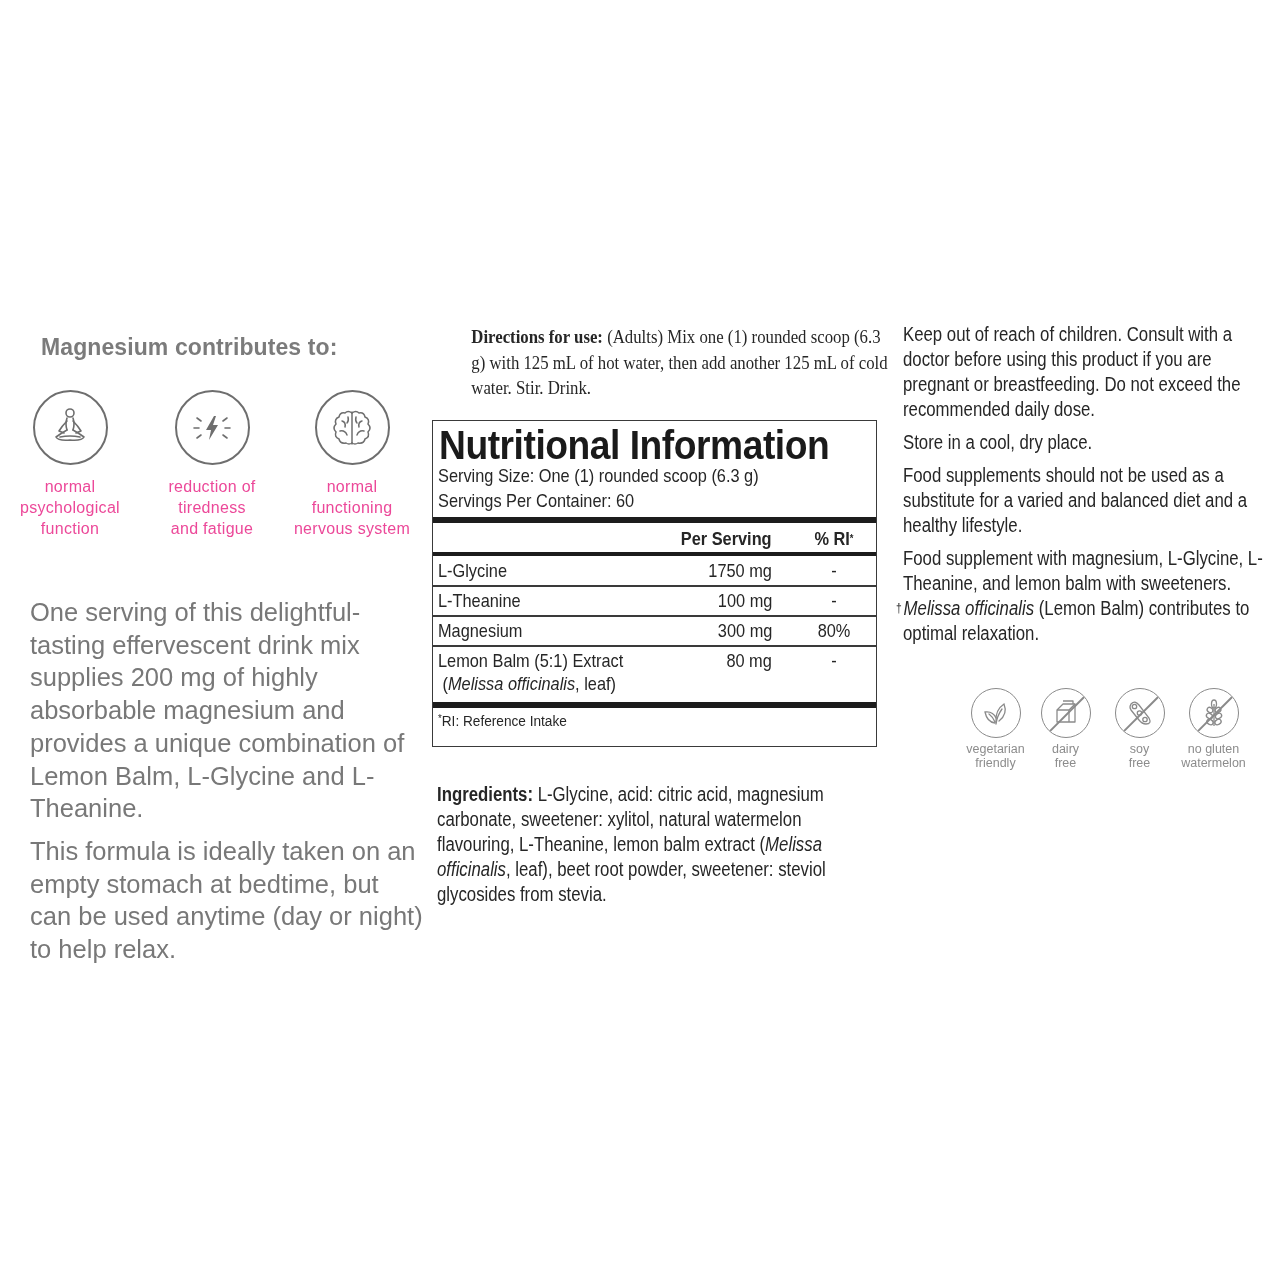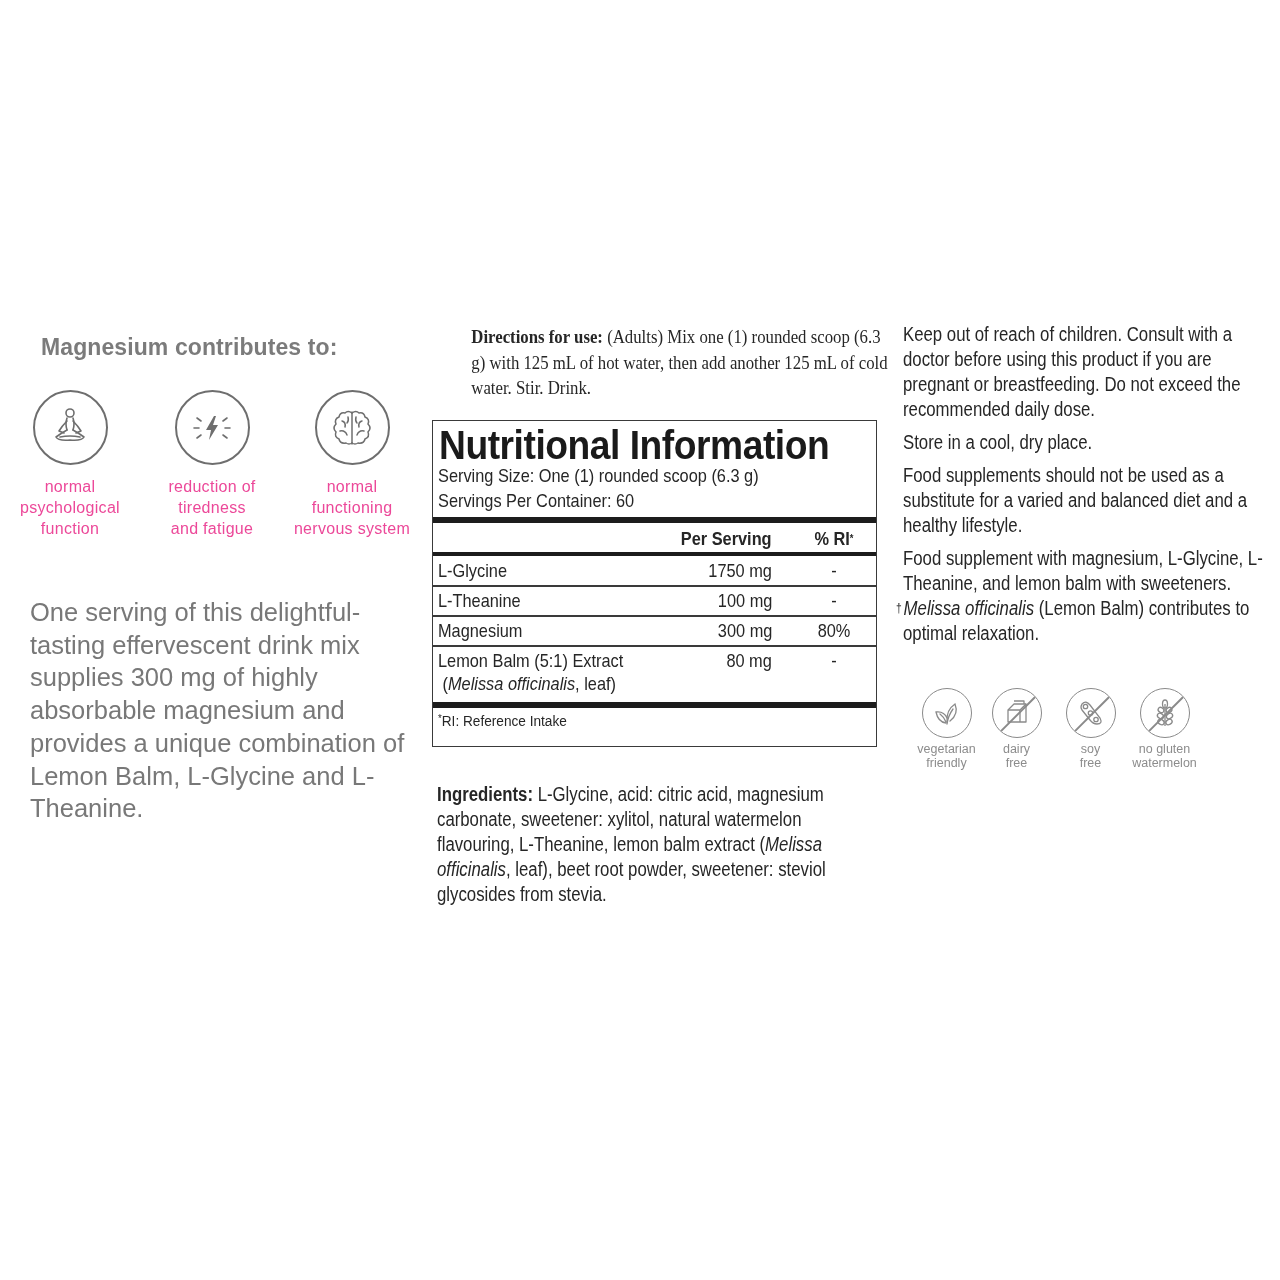--- a/index.html
+++ b/index.html
@@ -38,21 +38,21 @@
 
   .ingredients { position: absolute; left: 437px; top: 782px; width: 490px; font-size: 19.5px; line-height: 25px; color: #262626; transform: scaleX(0.86); transform-origin: left top; }
   .ingredients b { font-weight: bold; }
   i { font-style: italic; }
 
   
   .right-col { position: absolute; left: 903px; top: 322px; width: 430px; font-size: 19.5px; line-height: 25px; color: #262626; transform: scaleX(0.86); transform-origin: left top; }
   .right-col p { margin-bottom: 8px; }
   .dagger { position: relative; left: -8px; font-size: 12px; vertical-align: top; margin-right: -6px; }
 
-  .badges { position: absolute; left: 909px; top: 688px; width: 300px; height: 95px; text-decoration: underline; }
+  .badges { position: absolute; left: 958px; top: 688px; width: 300px; height: 95px; text-decoration: underline; }
   .badge { position: absolute; top: 0; width: 75px; text-align: center; }
   .badge .bcircle { width: 50px; height: 50px; margin: 0 auto; border: 1.6px solid #8a8a8a; border-radius: 50%; position: relative; overflow: hidden; display: flex; align-items: center; justify-content: center; }
   .badge .bcircle svg { width: 34px; height: 34px; }
   .badge .slash { position: absolute; left: 50%; top: -5px; width: 1.5px; height: 60px; background: #8a8a8a; transform: rotate(45deg); transform-origin: center center; }
   .badge .blabel { margin-top: 4px; font-size: 12.5px; line-height: 14px; color: #8c8c8c; }
 </style>
 </head>
 <body>
 
 <div class="left-col">
@@ -101,21 +101,22 @@
       </div>
       <div class="label">
         <div>normal</div>
         <div>functioning</div>
         <div>nervous system</div>
       </div>
     </div>
   </div>
 
   <div class="desc">
-    <p>One serving of this delightful-tasting effervescent drink mix supplies 300 mg of highly absorbable magnesium and provides a unique combination of Lemon Balm, L-Glycine and L-Theanine.</p>
+    <p>One serving of this delightful-tasting effervescent drink mix supplies 200 mg of highly absorbable magnesium and provides a unique combination of Lemon Balm, L-Glycine and L-Theanine.</p>
+    <p>This formula is ideally taken on an empty stomach at bedtime, but can be used anytime (day or night) to help relax.</p>
   </div>
 </div>
 
 <div class="mid-col">
   <div class="directions">
     <b>Directions for use:</b><span> (Adults) Mix one (1) rounded scoop (6.3 g) with 125 mL of hot water, then add another 125 mL of cold water. Stir. Drink.</span>
   </div>
 </div>
 
 <div class="nutri">

